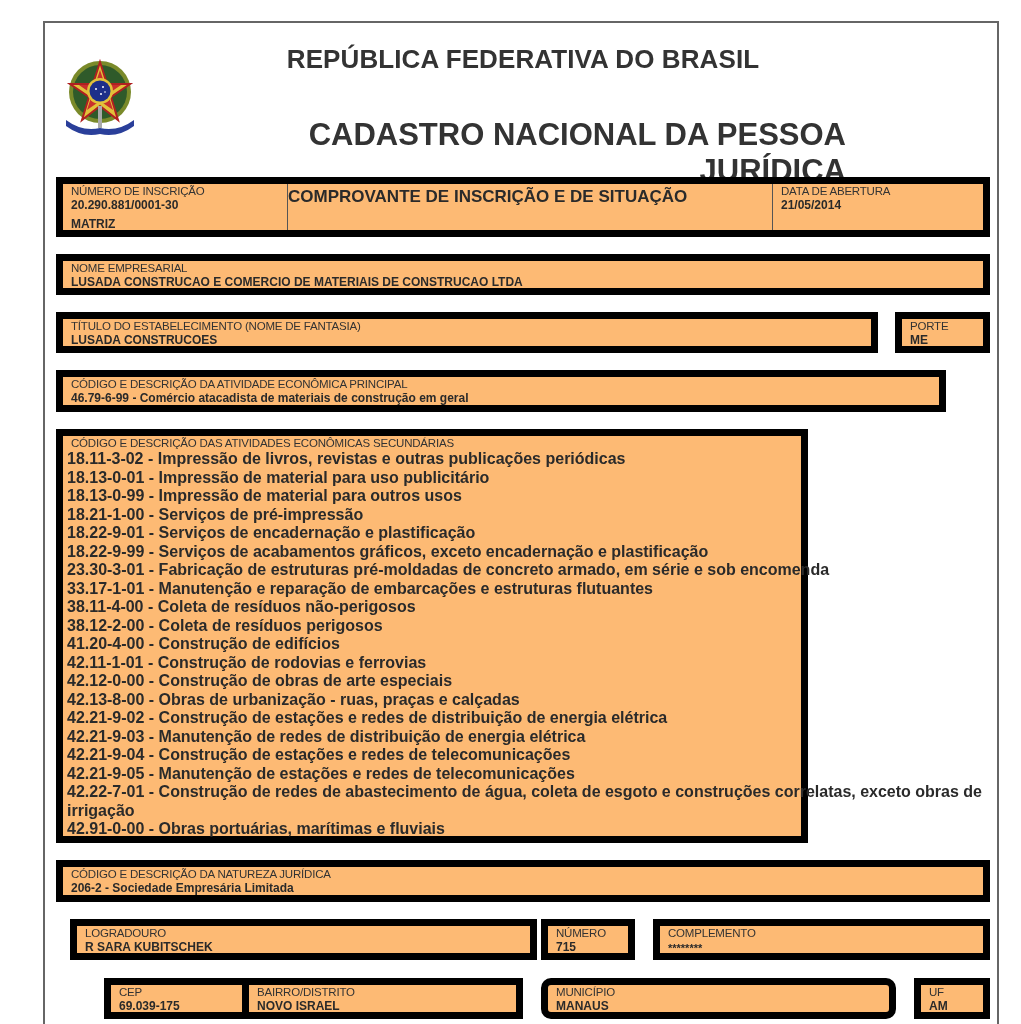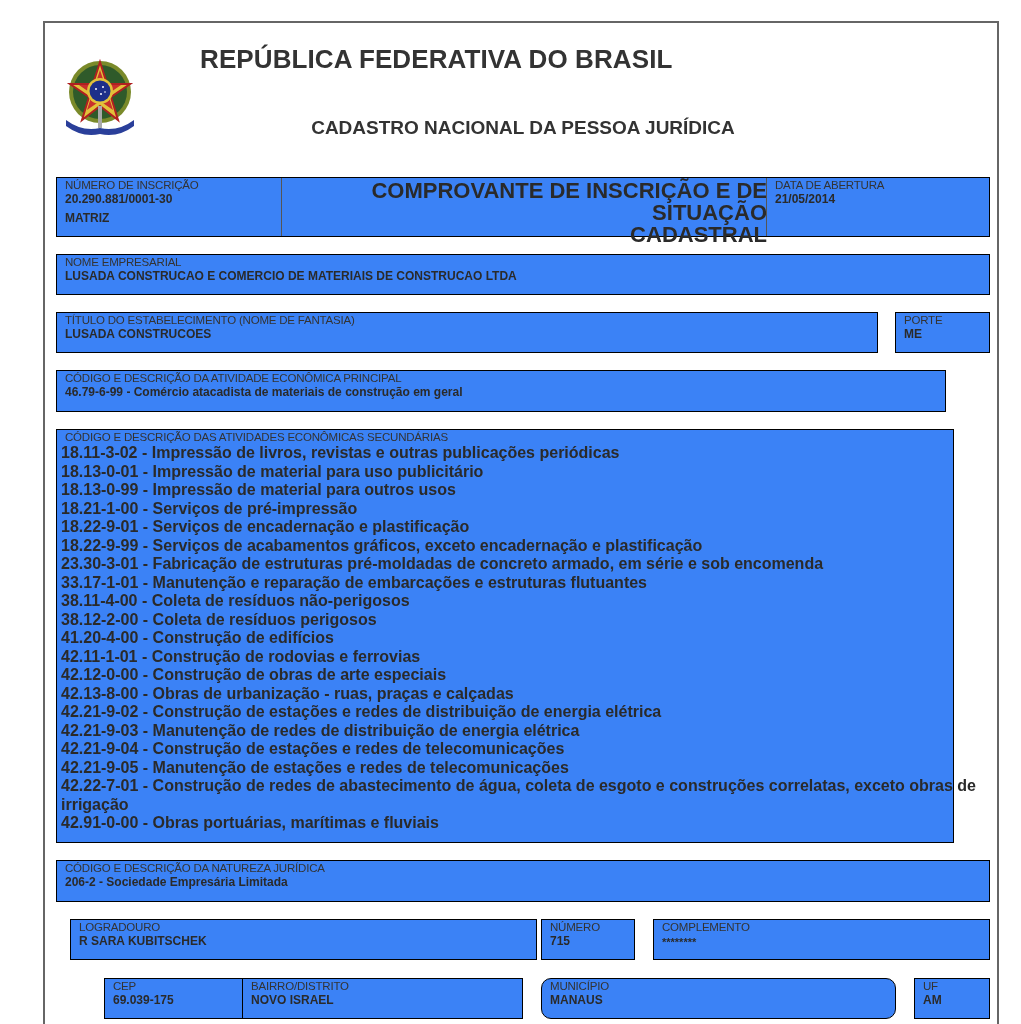--- a/index.html
+++ b/index.html
@@ -1,33 +1,33 @@
 <!DOCTYPE html>
 <html><head>
 <meta charset="utf-8">
 <style>
   html, body { margin:0; padding:0; background:#ffffff; }
   body { width:1021px; height:1024px; position:relative; overflow:hidden;
          font-family:"Liberation Sans", sans-serif; color:#222; }
   .page { position:absolute; left:43px; top:21px; width:956px; height:1020px;
           border:2px solid #666; border-bottom:none; box-sizing:border-box; }
   .emblem { position:absolute; left:62px; top:56px; width:76px; height:82px; }
-  .h1 { position:absolute; left:200px; width:646px; top:44px; text-align:left;
+  .h1 { position:absolute; left:200px; width:646px; top:44px; text-align:center;
         font-size:26px; font-weight:bold; color:#333; letter-spacing:0.1px; }
-  .h2 { position:absolute; left:200px; width:646px; top:117px; text-align:center;
-        font-size:19px; font-weight:bold; color:#333; }
-  .box { position:absolute; border:1px solid #000000; box-sizing:border-box; background:#3b82f6; }
+  .h2 { position:absolute; left:200px; width:646px; top:117px; text-align:right;
+        font-size:31px; font-weight:bold; color:#333; }
+  .box { position:absolute; border:7px solid #000000; box-sizing:border-box; background:#fdba74; }
   .lbl { position:absolute; left:8px; top:1px; font-size:11.5px; color:#333; white-space:nowrap;
          letter-spacing:-0.2px; }
   .val { position:absolute; left:8px; top:14px; font-size:12px; font-weight:bold; color:#2a2a2a;
          white-space:nowrap; }
   .small-val { font-size:11px; font-weight:bold; top:16px; }
   .cell { position:absolute; top:0; bottom:0; }
   .cell.divider { border-left:1px solid #555; }
-  .ctitle { position:absolute; left:0; right:0; top:2px; text-align:right; font-size:22px;
+  .ctitle { position:absolute; left:0; right:0; top:2px; text-align:left; font-size:17px;
             font-weight:bold; color:#2a2a2a; line-height:22px; }
   .multi { position:absolute; left:4px; top:14px; font-size:16px; font-weight:bold; color:#2a2a2a;
            line-height:18.5px; }
   .act { display:block; white-space:normal; width:915px; }
 </style>
 </head>
 <body>
 
 <div class="page"></div>
 
@@ -51,21 +51,20 @@
 
 <div class="box" style="left:56px;top:177px;width:934px;height:60px;">
   <div class="cell" style="left:0;width:224px;">
     <span class="lbl">NÚMERO DE INSCRIÇÃO</span>
     <span class="val">20.290.881/0001-30</span>
     <span class="val" style="top:33px;">MATRIZ</span>
   </div>
   <div class="cell divider" style="left:224px;width:485px;">
     <div class="ctitle">
       <div>COMPROVANTE DE INSCRIÇÃO E DE SITUAÇÃO</div>
-      <div>CADASTRAL</div>
     </div>
   </div>
   <div class="cell divider" style="left:709px;right:0;">
     <span class="lbl">DATA DE ABERTURA</span>
     <span class="val">21/05/2014</span>
   </div>
 </div>
 
 <div class="box" style="left:56px;top:254px;width:934px;height:41px;">
   <span class="lbl">NOME EMPRESARIAL</span>
@@ -79,21 +78,21 @@
 <div class="box" style="left:895px;top:312px;width:95px;height:41px;">
   <span class="lbl">PORTE</span>
   <span class="val">ME</span>
 </div>
 
 <div class="box" style="left:56px;top:370px;width:890px;height:42px;">
   <span class="lbl">CÓDIGO E DESCRIÇÃO DA ATIVIDADE ECONÔMICA PRINCIPAL</span>
   <span class="val">46.79-6-99 - Comércio atacadista de materiais de construção em geral</span>
 </div>
 
-<div class="box" style="left:56px;top:429px;width:898px;height:414px;">
+<div class="box" style="left:56px;top:429px;width:752px;height:414px;">
   <span class="lbl">CÓDIGO E DESCRIÇÃO DAS ATIVIDADES ECONÔMICAS SECUNDÁRIAS</span>
   <div class="multi" id="sec-list">
       <span class="act">18.11-3-02 - Impressão de livros, revistas e outras publicações periódicas</span>
       <span class="act">18.13-0-01 - Impressão de material para uso publicitário</span>
       <span class="act">18.13-0-99 - Impressão de material para outros usos</span>
       <span class="act">18.21-1-00 - Serviços de pré-impressão</span>
       <span class="act">18.22-9-01 - Serviços de encadernação e plastificação</span>
       <span class="act">18.22-9-99 - Serviços de acabamentos gráficos, exceto encadernação e plastificação</span>
       <span class="act">23.30-3-01 - Fabricação de estruturas pré-moldadas de concreto armado, em série e sob encomenda</span>
       <span class="act">33.17-1-01 - Manutenção e reparação de embarcações e estruturas flutuantes</span>

